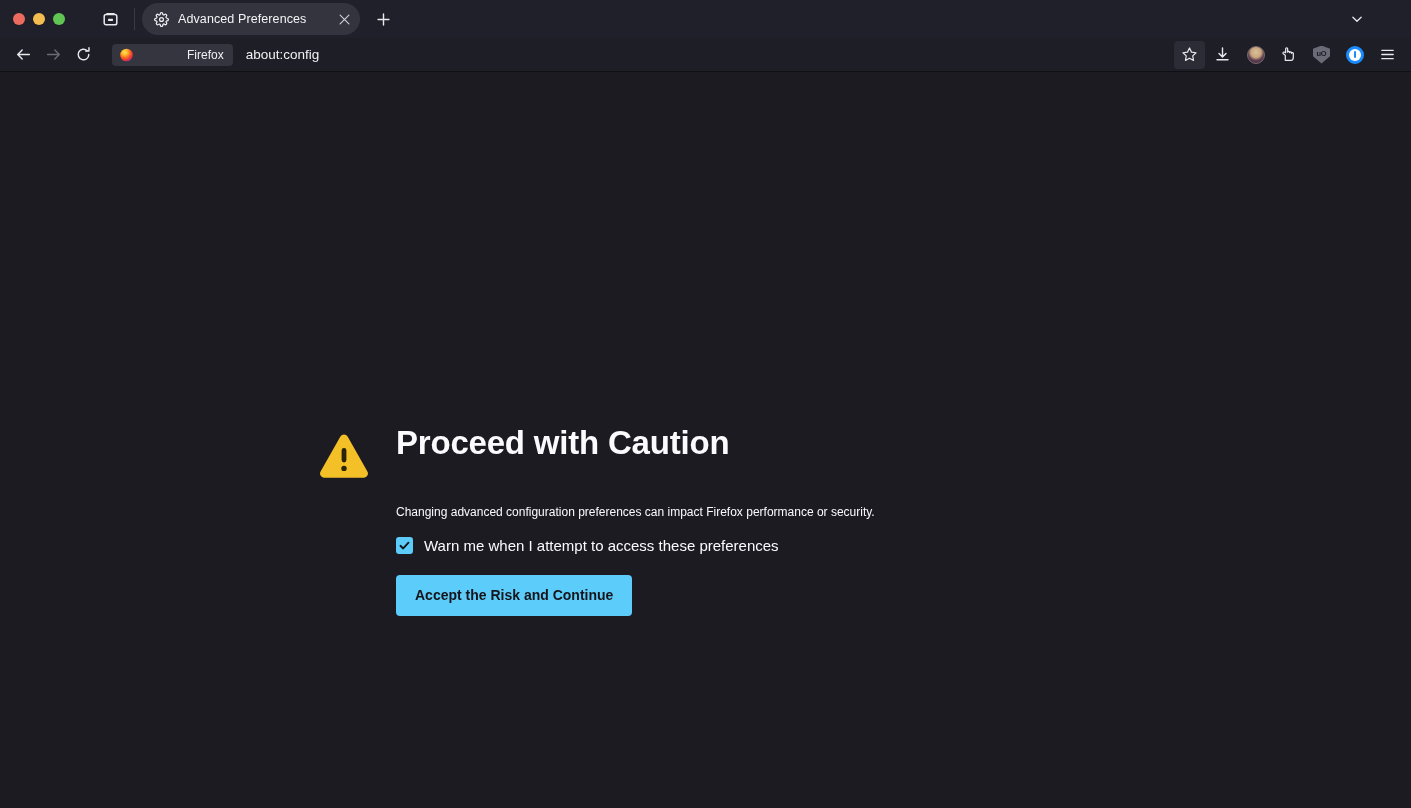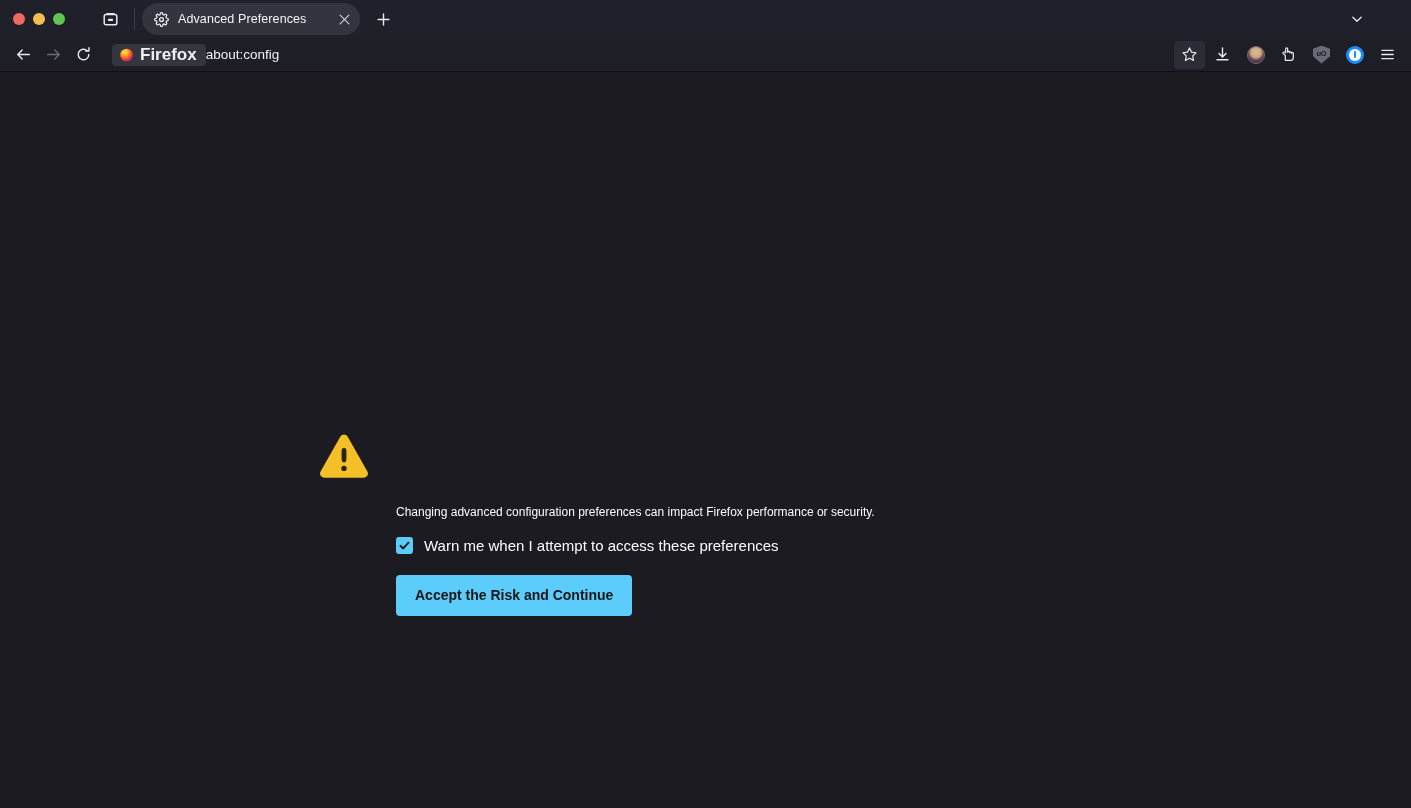--- a/index.html
+++ b/index.html
@@ -162,26 +162,28 @@
     align-items: center;
     gap: 6px;
     background: #35353f;
     border-radius: 4px;
     height: 22px;
     padding: 0 9px 0 7px;
     box-sizing: border-box;
   }
   .identity-label {
     color: #f0f0f4;
-    font-size: 17px;
-    font-weight: 700;
+    font-size: 12px;
+    font-weight: 400;
+    margin-left: 47px;
   }
   .url-text {
     color: #f0f0f4;
     font-size: 13.5px;
+    margin-left: 13px;
     white-space: nowrap;
   }
 
   .toolbar-right {
     display: flex;
     align-items: center;
     gap: 2px;
     flex: 0 0 auto;
   }
   .tb-btn {
@@ -468,20 +470,21 @@
     <div class="warning-block">
 
       <div class="warning-row">
         <span class="warning-icon">
           <svg width="54" height="54" viewBox="0 0 54 54" fill="none">
             <path d="M23.4 6.6 L3.6 41.4 a4.2 4.2 0 0 0 3.6 6.3 H46.8 a4.2 4.2 0 0 0 3.6-6.3 L30.6 6.6 a4.2 4.2 0 0 0 -7.2 0 z" fill="#f4c028"></path>
             <rect x="24.6" y="18" width="4.8" height="14.4" rx="2.4" fill="#2b2306"></rect>
             <circle cx="27" cy="38.4" r="2.7" fill="#2b2306"></circle>
           </svg>
         </span>
+        <h1 class="warning-heading">Proceed with Caution</h1>
       </div>
 
       <p class="warning-body">Changing advanced configuration preferences can impact Firefox performance or security.</p>
 
       <div class="warn-check-row">
         <span class="checkbox">
           <svg width="13" height="13" viewBox="0 0 14 14" fill="none">
             <path d="M2.6 7.3 L5.6 10.2 L11.3 3.9" stroke="#15141a" stroke-width="2" stroke-linecap="round" stroke-linejoin="round"></path>
           </svg>
         </span>

